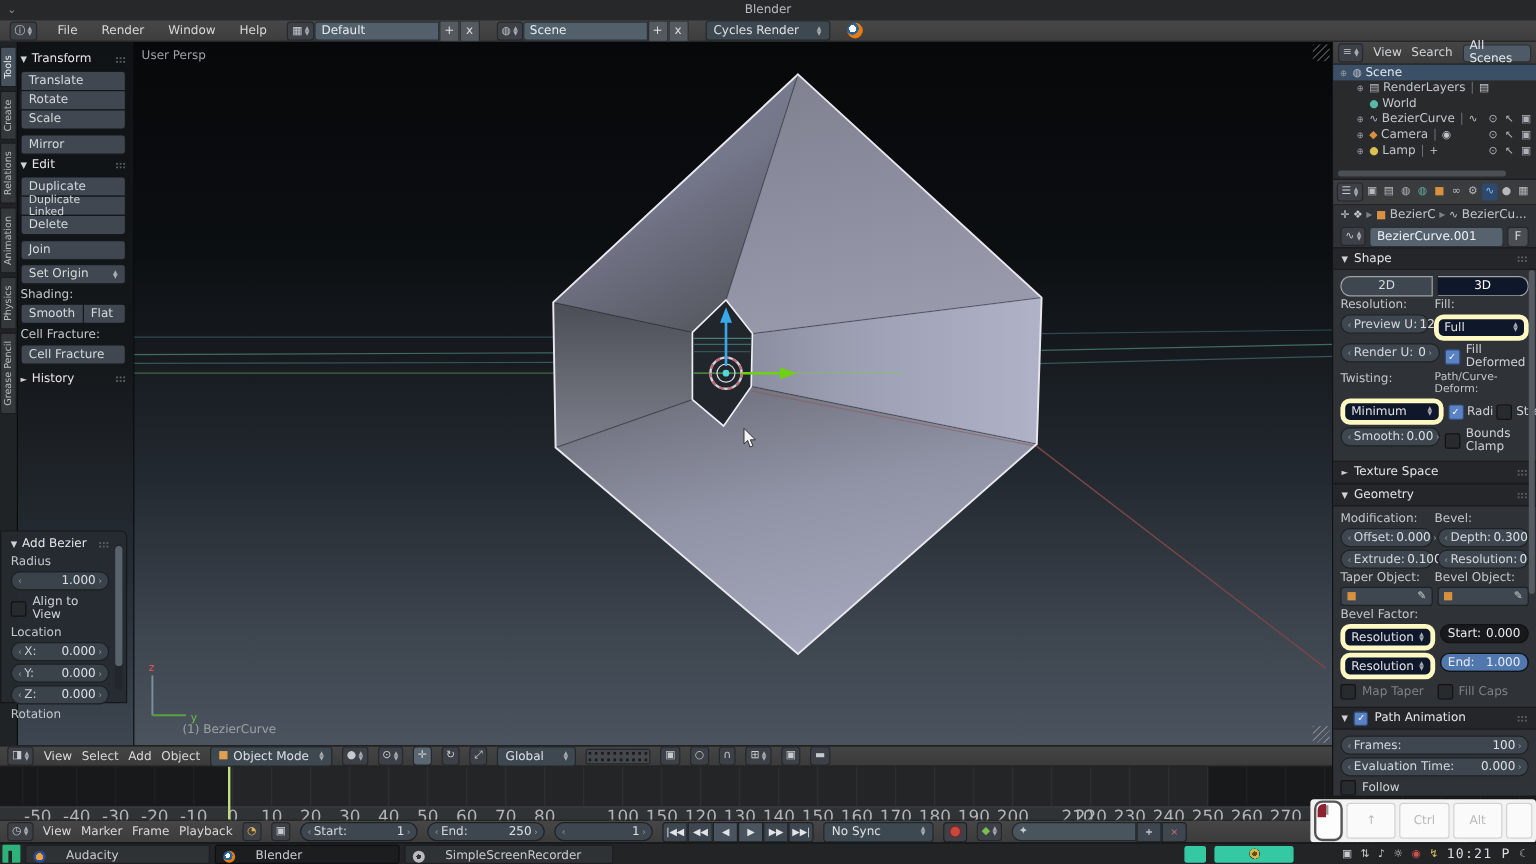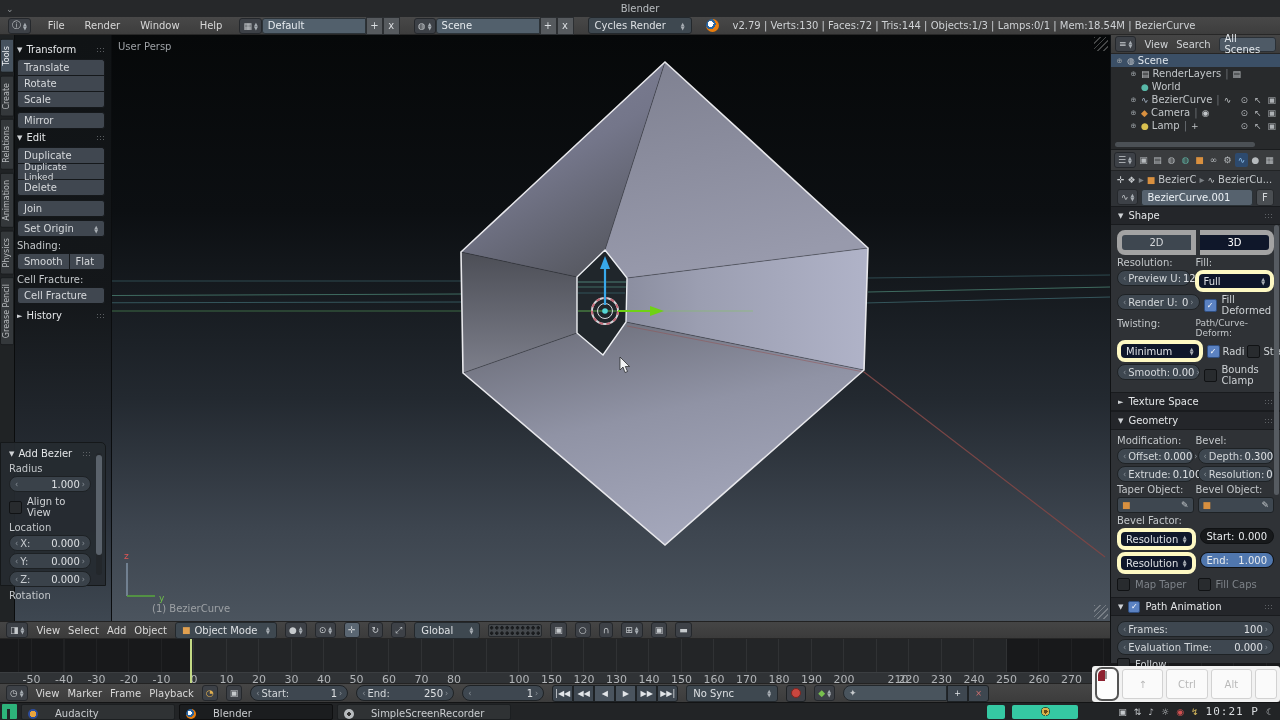--- a/index.html
+++ b/index.html
@@ -89,21 +89,21 @@
   .prow{display:flex;gap:4px;margin:2px 6px;}
   .prow>*{flex:1;min-width:0;}
   .lrow{display:flex;margin:2px 6px 0 6px;color:#c3c7ca;}
   .lrow>*{flex:1;}
   .pill{background:#3e4750;border:1px solid #1e2225;border-radius:8px;height:14px;display:flex;align-items:center;padding:0 5px;color:#dde0e3;}
   .pill .sa{color:#8a9299;font-size:8px;}
   .pill .lab{margin:16px 2px;white-space:nowrap;color:#d3d7da;}
   .pill .val{margin-left:auto;margin-right:2px;}
   .pdd{background:#0f172a;border:4px solid #fef9c3;border-radius:8px;height:14px;display:flex;align-items:center;padding:0 5px;color:#dde0e3;}
   .pdd .ud{margin-left:auto;}
-  .tog{height:15px;display:flex;align-items:center;justify-content:center;color:#d5d8db;background:#3e4750;border:5px solid #a3a3a3;}
+  .tog{height:15px;display:flex;align-items:center;justify-content:center;color:#d5d8db;background:#3e4750;border:1px solid #a3a3a3;}
   .tog.l{border-radius:8px 0 0 8px;}
   .tog.r{border-radius:0 8px 8px 0;border-left:none;}
   .tog.on{background:#0f172a;color:#fff;}
   .cbrow{display:flex;align-items:center;gap:5px;color:#ced2d5;}
   .cbrow.dim{color:#7d8288;}
   .slider{background:#17191b;border:1px solid #101214;border-radius:8px;height:14px;display:flex;align-items:center;
           padding:0 6px;color:#e8ebee;position:relative;overflow:hidden;}
   .slider .fill{position:absolute;left:0;top:0;bottom:0;background:#5077ae;}
   .slider span{position:relative;}
   .slider .val{margin-left:auto;}
@@ -117,21 +117,21 @@
   .layers{width:52px;height:11px;background-image:radial-gradient(#191b1d 38%,#44484c 40%);background-size:5.2px 5.5px;
           border:1px solid #26292c;border-radius:2px;}
   
   #timeline{left:0;top:639px;width:1280px;height:44px;background:#232527;}
   #tl-tracks{position:absolute;left:0;top:0;width:1280px;height:33px;
              background-image:repeating-linear-gradient(90deg,rgba(255,255,255,.06) 0 1px,transparent 1px 32.5px);
              background-position:31px 0;}
   #tl-before{position:absolute;left:0;top:0;width:191px;height:33px;background:rgba(0,0,0,.30);}
   #tl-after{position:absolute;left:1007px;top:0;width:273px;height:33px;background:rgba(0,0,0,.30);}
   #tl-ruler{position:absolute;left:0;top:33px;width:1280px;height:11px;background:#303336;border-top:1px solid #3b3e41;}
-  .tick{position:absolute;top:0;transform:translateX(-50%);color:#b2b5b8;font-size:11px;}
+  .tick{position:absolute;top:0;transform:translateX(-50%);color:#b2b5b8;font-size:14px;}
   #playhead{position:absolute;left:190px;top:0;width:2px;height:44px;background:#c3da85;}
   #tlheader{left:0;top:683px;width:1280px;height:19px;background:linear-gradient(#464646,#3c3c3c);
             border-top:1px solid #232323;display:flex;align-items:center;gap:8px;padding:0 6px;box-sizing:border-box;}
   #tlheader .menu{color:#d8d8d8;}
   .pbtn{background:#3e4750;border:1px solid #1e2225;height:15px;width:19px;display:flex;align-items:center;justify-content:center;color:#e2e5e8;font-size:8px;}
   .pbtn.first{border-radius:3px 0 0 3px;}
   .pbtn.last{border-radius:0 3px 3px 0;}
   .pbtn.play{background:#4a545e;}
   .recbtn{background:#3e4147;border:1px solid #1e2225;border-radius:3px;height:15px;width:18px;display:flex;align-items:center;justify-content:center;}
   .recdot{width:8px;height:8px;border-radius:50%;background:#c8473f;border:1px solid #7e241f;}
@@ -194,21 +194,20 @@
         </span>
       <span class="idfield">Scene</span>
       <span class="sqbtn">+</span>
       <span class="sqbtn">x</span>
     </span>
     <span class="dd" style="width:90px;border-radius:3px">
       <span>Cycles Render</span>
         <span class="ud" style="margin-left:auto">▲<br>▼</span>
     </span>
     <span class="blogo"></span>
-    <span id="stats">v2.79 | Verts:130 | Faces:72 | Tris:144 | Objects:1/3 | Lamps:0/1 | Mem:18.54M | BezierCurve</span>
   </div>
 
   <div id="viewport" class="abs">
     <svg width="1110" height="586" viewBox="0 0 1110 586">
       <defs>
         <linearGradient id="gA" x1="0" y1="0" x2="0.55" y2="1">
           <stop offset="0" stop-color="#83859a"></stop>
             <stop offset="0.55" stop-color="#74768a"></stop>
             <stop offset="1" stop-color="#585a63"></stop>
         </linearGradient>

